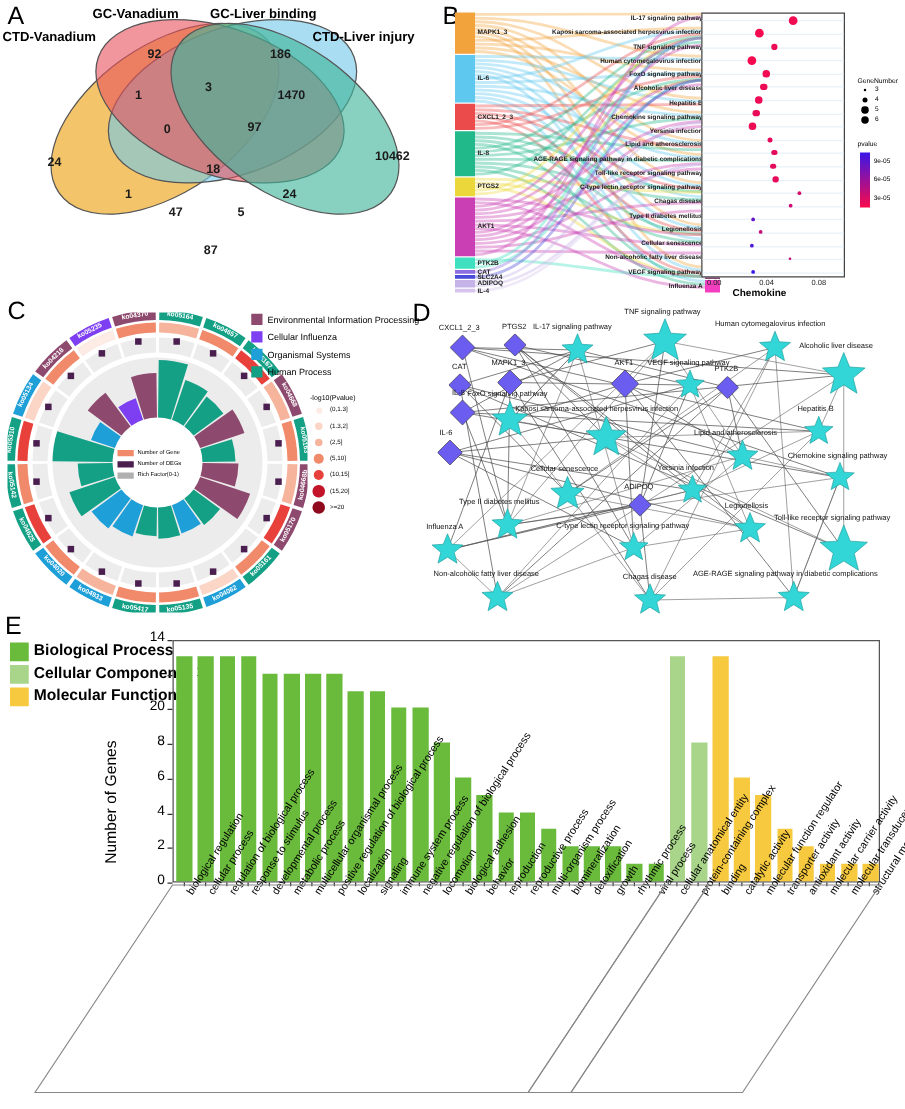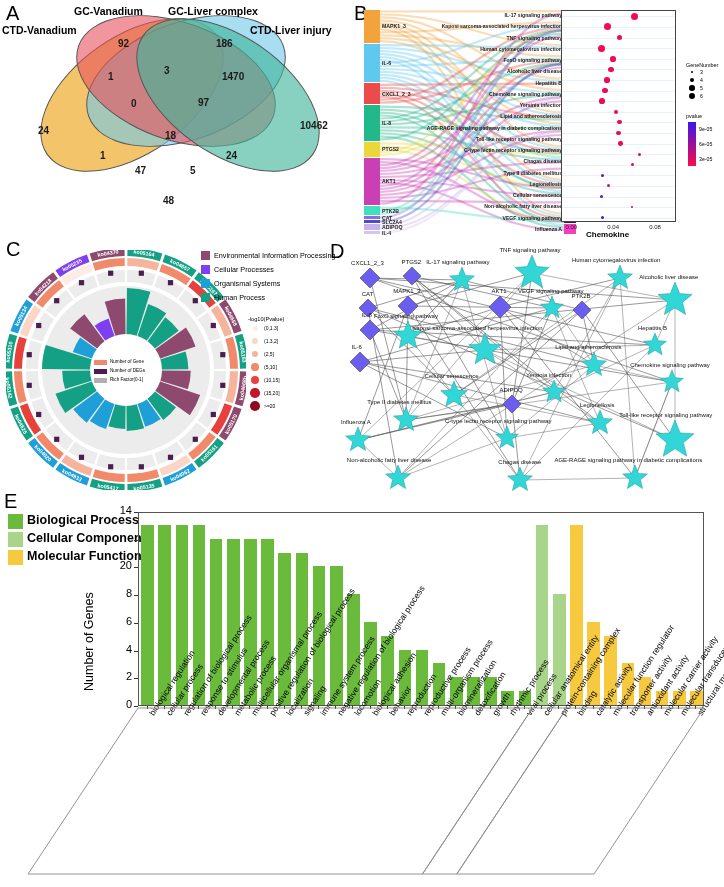--- a/index.html
+++ b/index.html
@@ -72,39 +72,39 @@
               background:rgba(239,179,64,.78); transform:rotate(-35deg);"></div>
   <div class="ell" style="left:82px;top:22px;width:208px;height:118px;border-radius:50%;
               background:rgba(116,200,232,.62); transform:rotate(-20deg);"></div>
   <div class="ell" style="left:72px;top:22px;width:208px;height:118px;border-radius:50%;
               background:rgba(232,80,91,.60); transform:rotate(20deg);"></div>
   <div class="ell" style="left:124px;top:36px;width:208px;height:118px;border-radius:50%;
               background:rgba(63,181,154,.62); transform:rotate(35deg);"></div>
 
   <div class="venn-label" style="left:2px;top:24px;">CTD-Vanadium</div>
   <div class="venn-label" style="left:74px;top:5px;">GC-Vanadium</div>
-  <div class="venn-label" style="left:168px;top:5px;">GC-Liver complex</div>
+  <div class="venn-label" style="left:168px;top:5px;">GC-Liver binding</div>
   <div class="venn-label" style="left:250px;top:24px;">CTD-Liver injury</div>
 
   <div id="venn-numbers">
       <div class="venn-num" style="left: 38px; top: 125px;">24</div>
       <div class="venn-num" style="left: 118px; top: 38px;">92</div>
       <div class="venn-num" style="left: 216px; top: 38px;">186</div>
       <div class="venn-num" style="left: 300px; top: 120px;">10462</div>
       <div class="venn-num" style="left: 108px; top: 71px;">1</div>
       <div class="venn-num" style="left: 164px; top: 65px;">3</div>
       <div class="venn-num" style="left: 222px; top: 71px;">1470</div>
       <div class="venn-num" style="left: 131px; top: 98px;">0</div>
       <div class="venn-num" style="left: 198px; top: 97px;">97</div>
       <div class="venn-num" style="left: 165px; top: 130px;">18</div>
       <div class="venn-num" style="left: 100px; top: 150px;">1</div>
       <div class="venn-num" style="left: 226px; top: 150px;">24</div>
       <div class="venn-num" style="left: 135px; top: 165px;">47</div>
       <div class="venn-num" style="left: 190px; top: 165px;">5</div>
-      <div class="venn-num" style="left: 163px; top: 195px;">48</div>
+      <div class="venn-num" style="left: 163px; top: 195px;">87</div>
     </div>
 </div>
 
 <div id="panelB">
   <div class="panel-letter" style="left:-2px;top:2px;">B</div>
   <div id="sankey" style="position:absolute;left:8px;top:10px;width:212px;height:224px;">
       <svg style="position:absolute;left:0;top:0;width:212px;height:224px;">
         <path d="M16,1.5 C96,1.5 120,1.2 200,1.2" stroke="#f2a33c" stroke-width="2.23" fill="none" opacity="0.38"></path>
         <path d="M16,4.5 C96,4.5 120,35.0 200,35.0" stroke="#f2a33c" stroke-width="2.23" fill="none" opacity="0.38"></path>
         <path d="M16,7.4 C96,7.4 120,68.7 200,68.7" stroke="#f2a33c" stroke-width="2.23" fill="none" opacity="0.38"></path>
@@ -410,21 +410,21 @@
         <path d="M90.24176588748948,24.530384401606526 A100,100 0 0 1 118.80002879979267,20.007199913600417 L118.94402534381754,32.006335923968365 A88,88 0 0 0 93.81275398099075,35.986738273413735 Z" fill="#ececec"></path>
         <path d="M86.67077779398822,13.074030529799302 A112,112 0 0 1 118.65603225576778,8.008063903232468 L118.75202995178438,16.007487910144434 A104,104 0 0 0 89.05143652298906,20.711599777670784 Z" fill="#f08a6a"></path>
         <rect x="102.06942242605737" y="20.606542621676503" width="5.2" height="5.2" fill="#4b1e50"></rect>
         <path d="M83.69495438273717,3.527068969959956 A122,122 0 0 1 118.53603513574706,-1.9912161054074886 L118.63203283176364,6.008207901504477 A114,114 0 0 0 86.07561311173801,11.164638217831438 Z" fill="#8e4a6e"></path>
         <circle cx="120" cy="120" r="34" fill="#fff"></circle>
       </svg><div class="cc-ko" style="left: 138.459px; top: 3.45278px; transform: translate(-50%, -50%) rotate(9deg); background: transparent;">ko05164</div><div class="cc-ko" style="left: 173.571px; top: 14.8612px; transform: translate(-50%, -50%) rotate(27deg); background: transparent;">ko04657</div><div class="cc-ko" style="left: 203.439px; top: 36.5614px; transform: translate(-50%, -50%) rotate(45deg); background: transparent;">ko05167</div><div class="cc-ko" style="left: 225.139px; top: 66.4291px; transform: translate(-50%, -50%) rotate(63deg); background: transparent;">ko04668</div><div class="cc-ko" style="left: 236.547px; top: 101.541px; transform: translate(-50%, -50%) rotate(81deg); background: transparent;">ko05163</div><div class="cc-ko" style="left: 236.547px; top: 138.459px; transform: translate(-50%, -50%) rotate(-81deg); background: transparent;">ko04668b</div><div class="cc-ko" style="left: 225.139px; top: 173.571px; transform: translate(-50%, -50%) rotate(-63deg); background: transparent;">ko05170</div><div class="cc-ko" style="left: 203.439px; top: 203.439px; transform: translate(-50%, -50%) rotate(-45deg); background: transparent;">ko05161</div><div class="cc-ko" style="left: 173.571px; top: 225.139px; transform: translate(-50%, -50%) rotate(-27deg); background: transparent;">ko04062</div><div class="cc-ko" style="left: 138.459px; top: 236.547px; transform: translate(-50%, -50%) rotate(-9deg); background: transparent;">ko05135</div><div class="cc-ko" style="left: 101.541px; top: 236.547px; transform: translate(-50%, -50%) rotate(9deg); background: transparent;">ko05417</div><div class="cc-ko" style="left: 66.4291px; top: 225.139px; transform: translate(-50%, -50%) rotate(27deg); background: transparent;">ko04933</div><div class="cc-ko" style="left: 36.5614px; top: 203.439px; transform: translate(-50%, -50%) rotate(45deg); background: transparent;">ko04020</div><div class="cc-ko" style="left: 14.8612px; top: 173.571px; transform: translate(-50%, -50%) rotate(63deg); background: transparent;">ko04625</div><div class="cc-ko" style="left: 3.45278px; top: 138.459px; transform: translate(-50%, -50%) rotate(81deg); background: transparent;">ko05142</div><div class="cc-ko" style="left: 3.45278px; top: 101.541px; transform: translate(-50%, -50%) rotate(279deg); background: transparent;">ko05310</div><div class="cc-ko" style="left: 14.8612px; top: 66.4291px; transform: translate(-50%, -50%) rotate(297deg); background: transparent;">ko05134</div><div class="cc-ko" style="left: 36.5614px; top: 36.5614px; transform: translate(-50%, -50%) rotate(315deg); background: transparent;">ko04218</div><div class="cc-ko" style="left: 66.4291px; top: 14.8612px; transform: translate(-50%, -50%) rotate(333deg); background: transparent;">ko05235</div><div class="cc-ko" style="left: 101.541px; top: 3.45278px; transform: translate(-50%, -50%) rotate(351deg); background: transparent;">ko04370</div><div class="cc-center-sw" style="position: absolute; left: 88px; top: 110px; width: 13px; height: 5px; background: rgb(240, 138, 106);"></div><div class="cc-center-tx" style="left: 104px; top: 109px;">Number of Gene</div><div class="cc-center-sw" style="position: absolute; left: 88px; top: 119px; width: 13px; height: 5px; background: rgb(75, 30, 80);"></div><div class="cc-center-tx" style="left: 104px; top: 118px;">Number of DEGs</div><div class="cc-center-sw" style="position: absolute; left: 88px; top: 128px; width: 13px; height: 5px; background: rgb(176, 176, 176);"></div><div class="cc-center-tx" style="left: 104px; top: 127px;">Rich Factor(0-1)</div></div>
   <div id="cc-legend">
       <div class="cc-legend-sq" style="left: 201px; top: 13px; background: rgb(142, 74, 110);"></div>
       <div class="cc-legend-tx" style="left: 214px; top: 13px;">Environmental Information Processing</div>
       <div class="cc-legend-sq" style="left: 201px; top: 27px; background: rgb(126, 63, 242);"></div>
-      <div class="cc-legend-tx" style="left: 214px; top: 27px;">Cellular Processes</div>
+      <div class="cc-legend-tx" style="left: 214px; top: 27px;">Cellular Influenza</div>
       <div class="cc-legend-sq" style="left: 201px; top: 41px; background: rgb(31, 159, 216);"></div>
       <div class="cc-legend-tx" style="left: 214px; top: 41px;">Organismal Systems</div>
       <div class="cc-legend-sq" style="left: 201px; top: 55px; background: rgb(20, 160, 133);"></div>
       <div class="cc-legend-tx" style="left: 214px; top: 55px;">Human Process</div>
     </div>
   <div id="cc-pvlegend">
       <div class="cc-pv-title" style="left: 248px; top: 78px;">-log10(Pvalue)</div>
       <div class="cc-pv-dot" style="left: 252.5px; top: 87.5px; width: 5px; height: 5px; background: rgb(253, 236, 230);"></div>
       <div class="cc-pv-tx" style="left: 264px; top: 87px;">(0,1.3]</div>
       <div class="cc-pv-dot" style="left: 252.05px; top: 100.05px; width: 5.9px; height: 5.9px; background: rgb(251, 213, 198);"></div>

